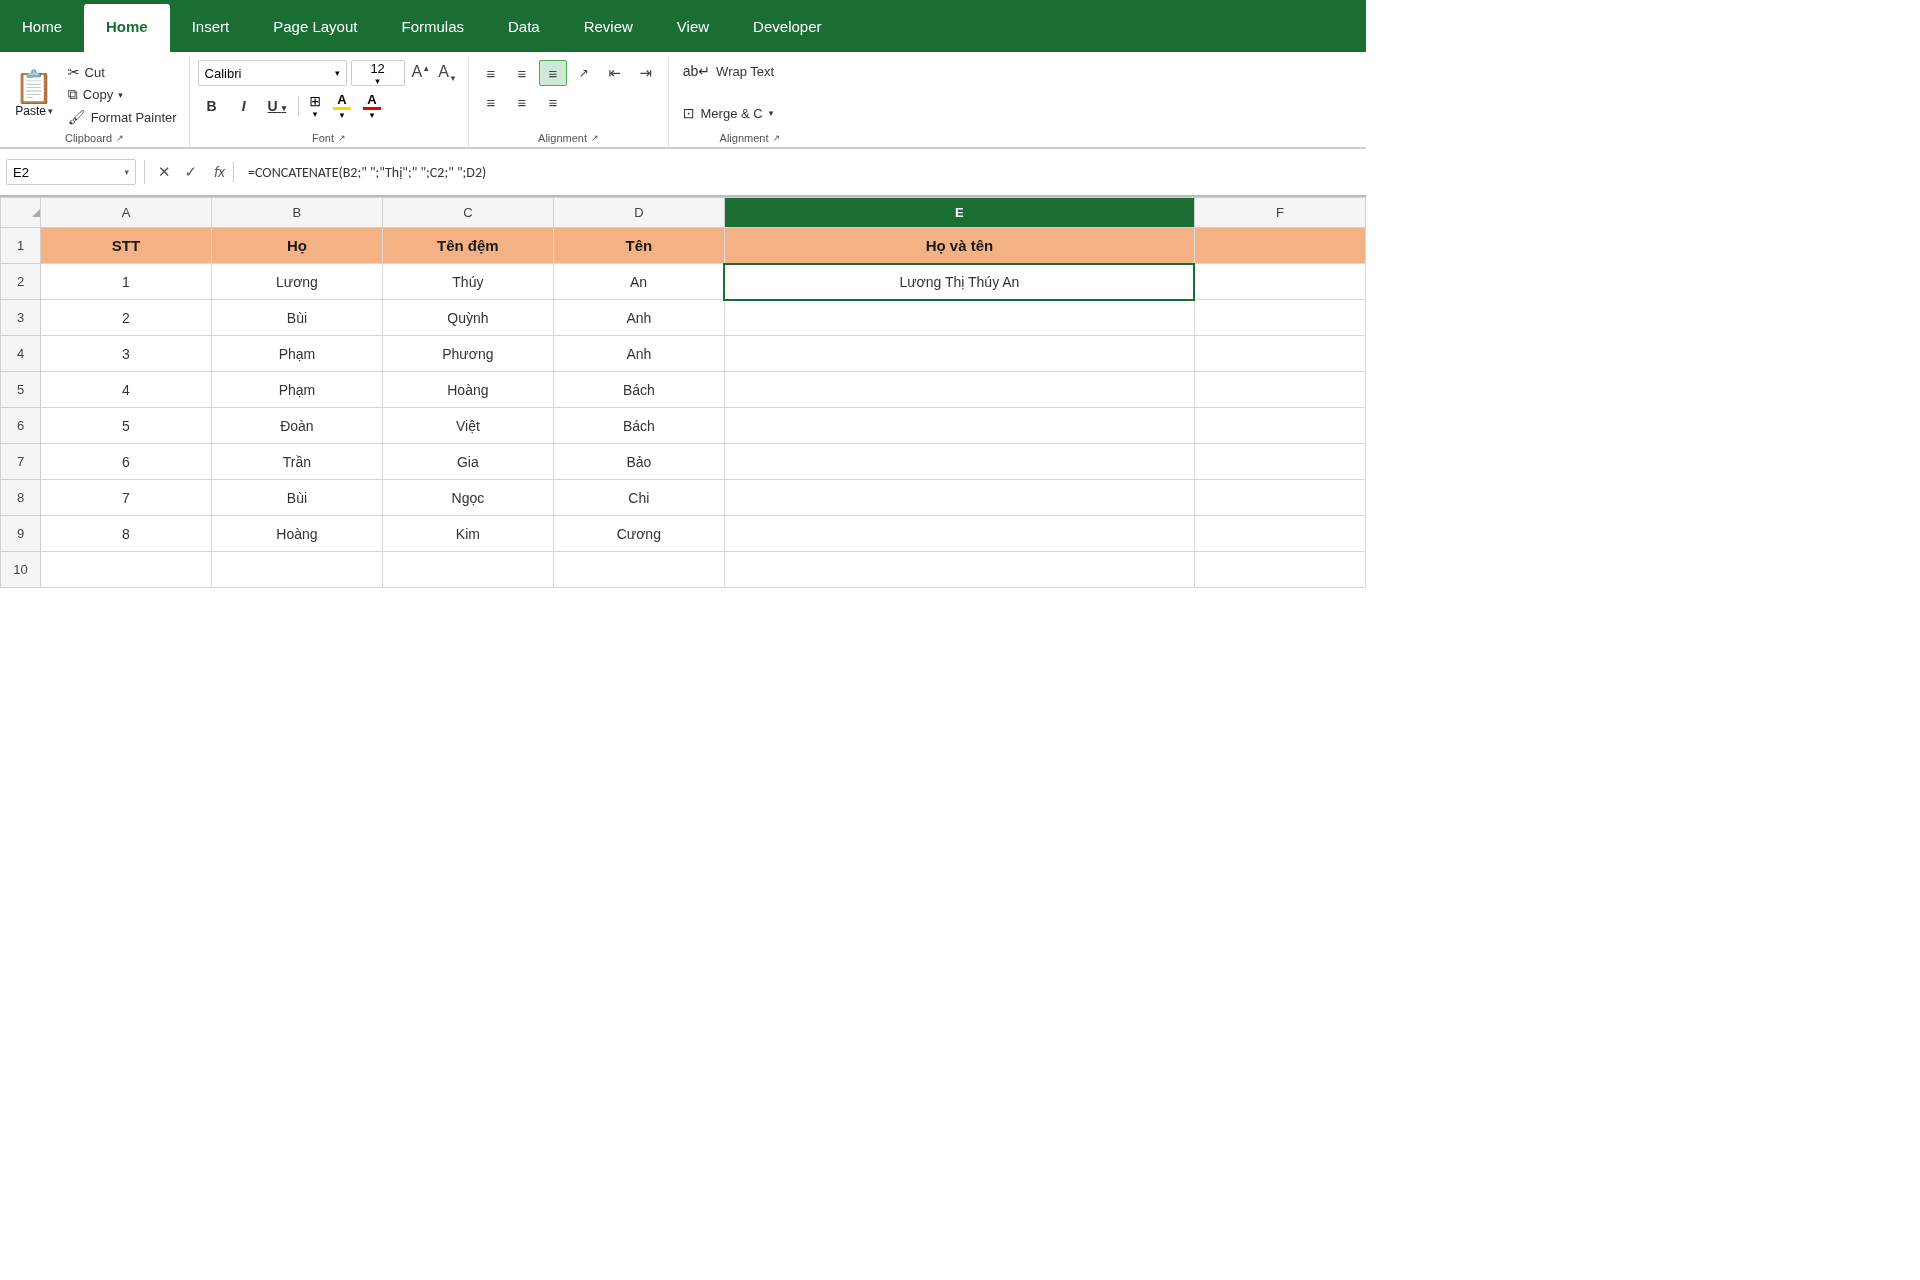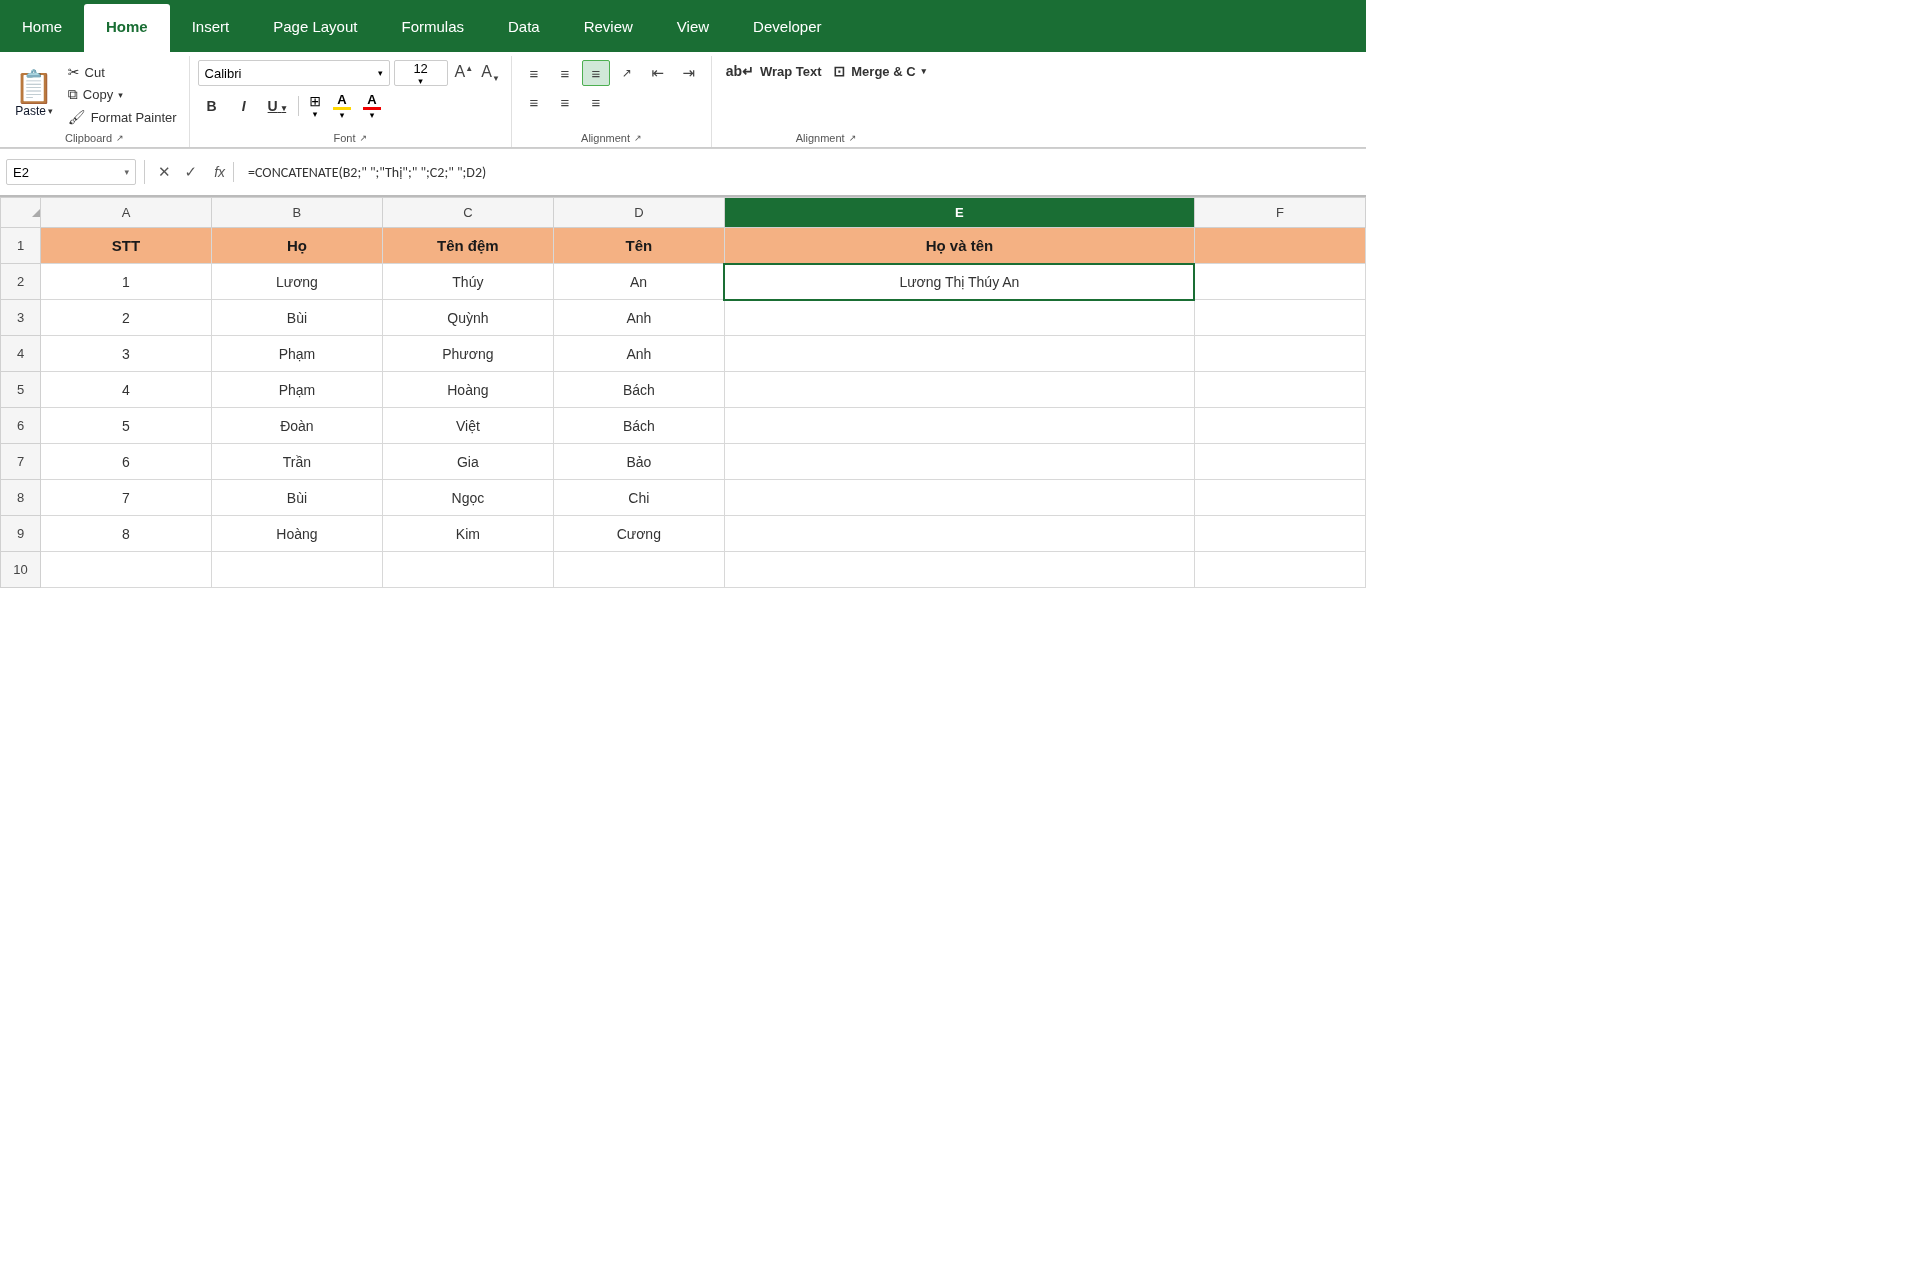--- a/index.html
+++ b/index.html
@@ -132,21 +132,21 @@
       display: flex;
       align-items: center;
       gap: 4px;
     }
     .font-selector {
       border: 1px solid #ccc;
       border-radius: 2px;
       height: 26px;
       font-size: 13px;
       padding: 0 6px;
-      width: 192px;
+      width: 149px;
       cursor: pointer;
       background: #fff;
       display: flex;
       align-items: center;
       justify-content: space-between;
     }
     .font-size-selector {
       border: 1px solid #ccc;
       border-radius: 2px;
       height: 26px;
@@ -498,21 +498,21 @@
         </div>
       </div>
       <div class="ribbon-group-label">
         <span>Alignment</span>
         <span class="expand-icon">↗</span>
       </div>
     </div>
 
     <div class="ribbon-group wrapmerge-group">
       <div class="ribbon-group-content">
-        <div style="display:flex;flex-direction:row;gap:0;font-weight:bold;">
+        <div style="display:flex;flex-direction:column;gap:20px;">
           <div class="wrapmerge-btn">
             <span style="font-size:14px;">ab↵</span>
             <span>Wrap Text</span>
           </div>
           <div class="wrapmerge-btn">
             <span style="font-size:14px;">⊡</span>
             <span>Merge &amp; C</span>
             <span style="font-size:9px;">▾</span>
           </div>
         </div>

